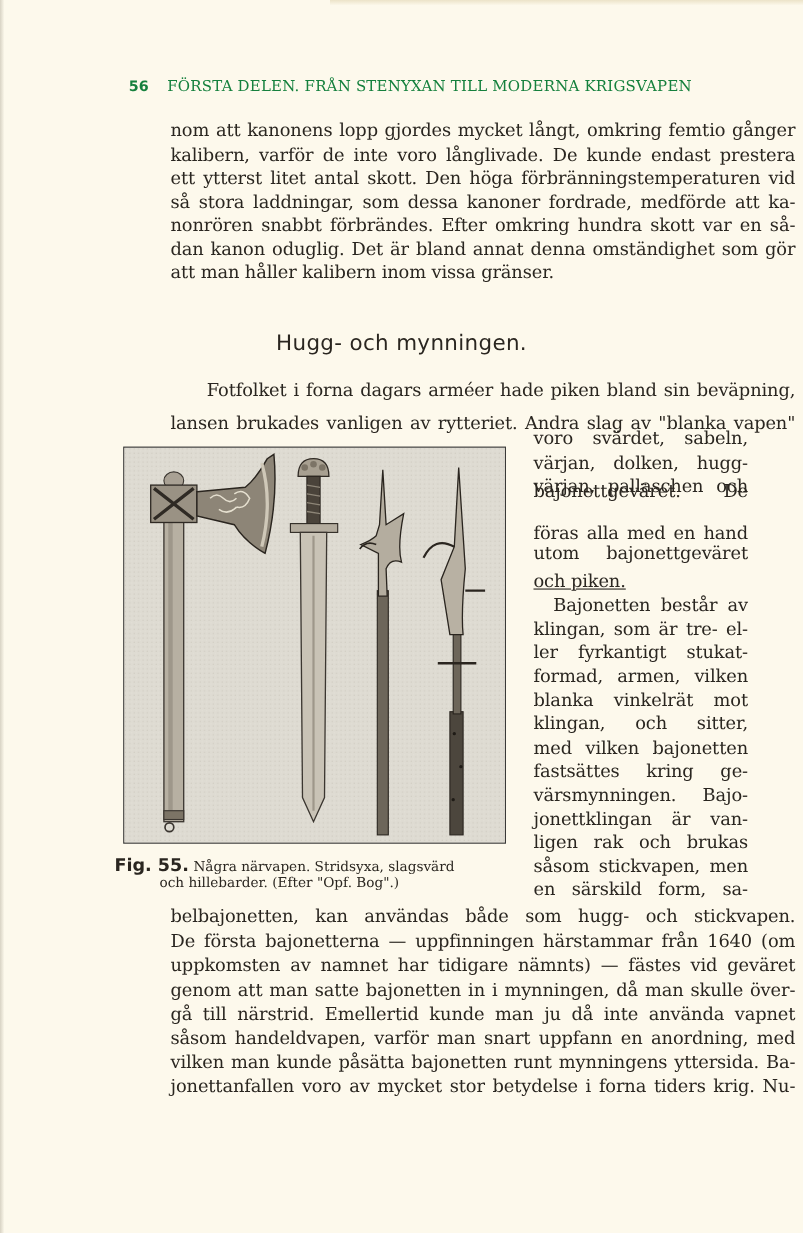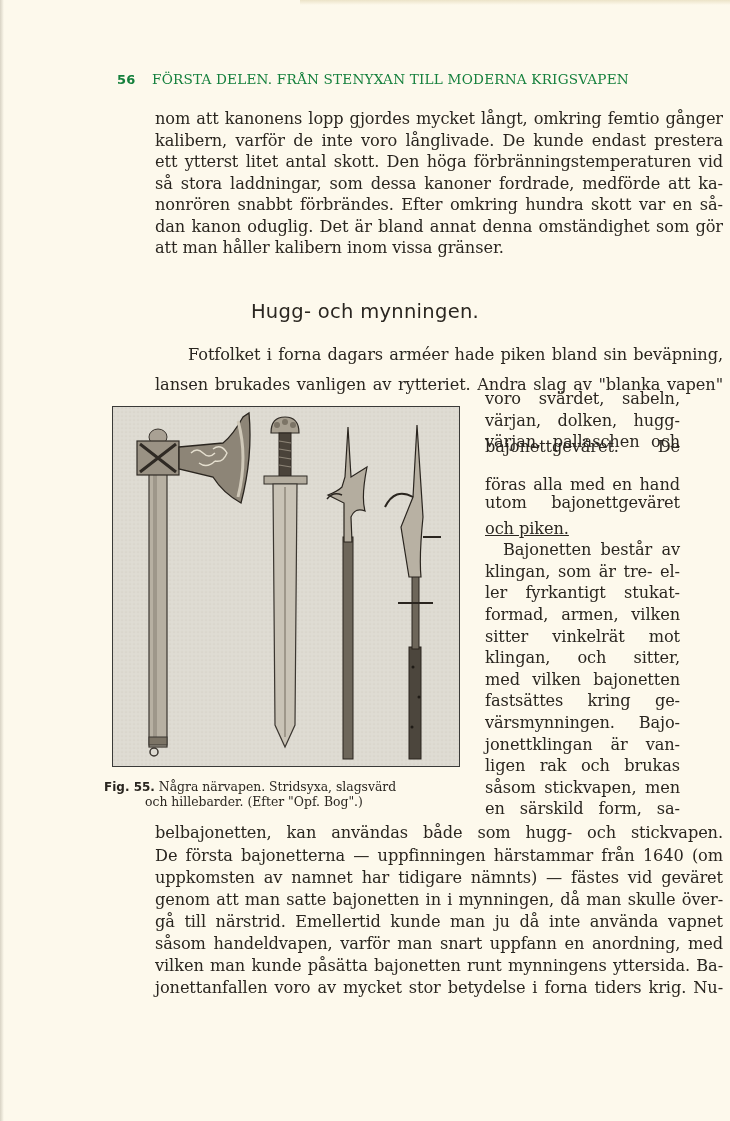--- a/index.html
+++ b/index.html
@@ -50,21 +50,21 @@
     position: absolute; left: 112px; top: 406px; width: 346px; height: 359px;
     border: 1.5px solid #3a3a38;
     background: #dedbd2;
     overflow: hidden;
   }
   .figure svg { display: block; }
   .caption {
     position: absolute; left: 104px; width: 360px;
     font-size: 12.4px; line-height: 15px; white-space: nowrap; color: #2a2620;
   }
-  .caption .fig-label { font-weight: bold; font-family: "DejaVu Sans", "Liberation Sans", sans-serif; font-size: 12px; }
+  .caption .fig-label { font-weight: bold; font-family: "DejaVu Sans", "Liberation Sans", sans-serif; font-size: 16px; }
 </style>
 </head>
 <body>
 
 <div class="page-edge-left"></div>
 <div class="page-edge-top"></div>
 
 <div class="running-head">
   <span class="pg">56</span>
   <span>FÖRSTA DELEN.  FRÅN STENYXAN TILL MODERNA  KRIGSVAPEN</span>
@@ -154,21 +154,21 @@
   <div class="side" style="top:410px">värjan,   dolken,  hugg-</div>
   <div class="side" style="top:431px">värjan, pallaschen och</div>
   <div class="side" style="top:436px">bajonettgeväret.      De</div>
   <div class="side" style="top:474px">föras alla med en hand</div>
   <div class="side" style="top:492px">utom     bajonettgeväret</div>
   <div class="side last" style="top:518px">och piken.</div>
   <div class="side indent" style="top:539px">Bajonetten består av</div>
   <div class="side" style="top:561px">klingan, som är tre- el-</div>
   <div class="side" style="top:582px">ler   fyrkantigt   stukat-</div>
   <div class="side" style="top:604px">formad,  armen,  vilken</div>
-  <div class="side" style="top:626px">sitter    vinkelrät    mot</div>
+  <div class="side" style="top:626px">blanka    vinkelrät    mot</div>
   <div class="side" style="top:647px">klingan,    och    sitter,</div>
   <div class="side" style="top:669px">med vilken bajonetten</div>
   <div class="side" style="top:690px">fastsättes    kring    ge-</div>
   <div class="side" style="top:712px">värsmynningen.   Bajo-</div>
   <div class="side" style="top:734px">jonettklingan   är   van-</div>
   <div class="side" style="top:755px">ligen   rak   och  brukas</div>
   <div class="side" style="top:777px">såsom  stickvapen, men</div>
   <div class="side" style="top:798px">en  särskild   form,  sa-</div>
 </div>
 

